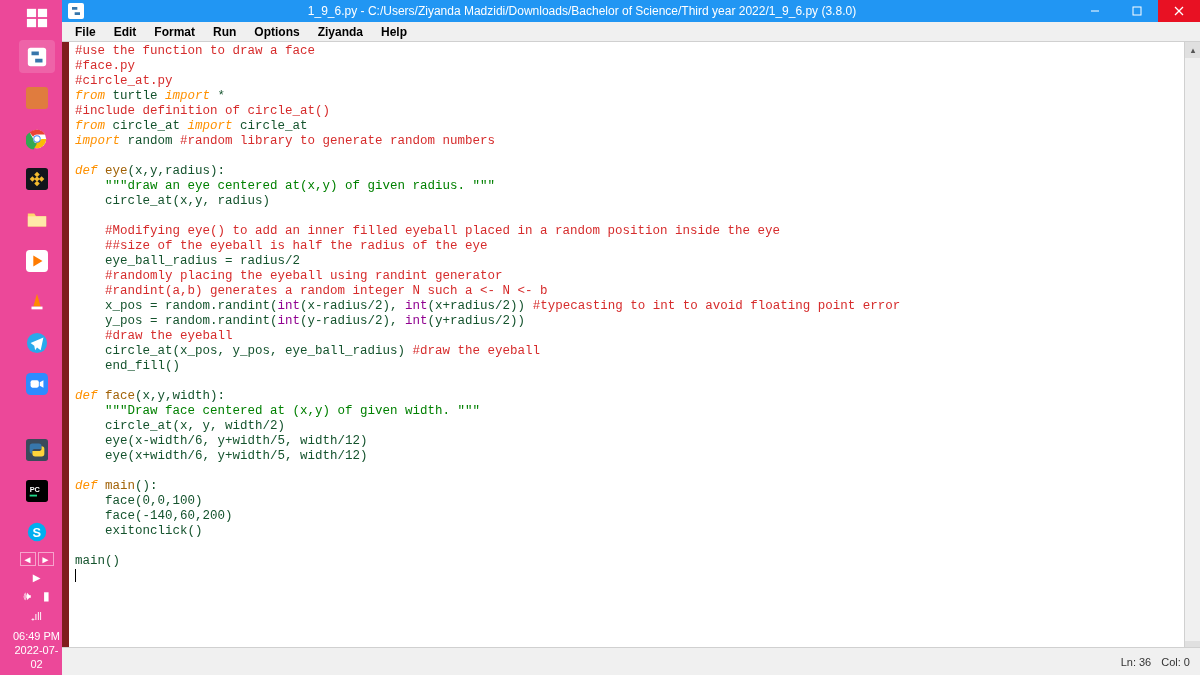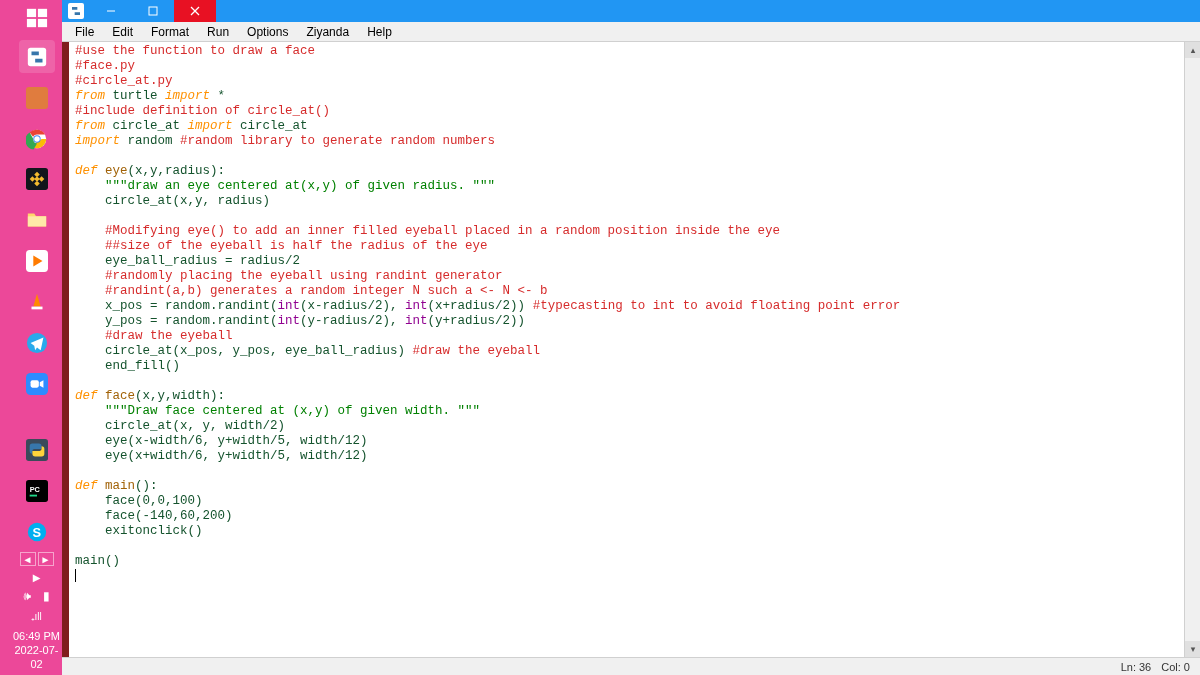--- a/index.html
+++ b/index.html
@@ -106,20 +106,21 @@
     background:#f0f0f0;
     border-bottom:1px solid #d0d0d0;
     display:flex;
     align-items:center;
     padding-left:4px;
     font-size:12px;
   }
   .menubar .menu-item {
     padding: 2px 9px;
     cursor:pointer;
+    font-weight:bold;
   }
   
   .editor-wrap {
     position:absolute;
     left:62px; top:42px; right:0; bottom:18px;
     background:#fff;
     display:flex;
   }
   .editor {
     flex:1;
@@ -151,21 +152,21 @@
   .c-comment { color:#d62c2c; }
   .c-kw { color:#ff9100;font-style:italic; }
   .c-def { color:#a16207; }
   .c-str { color:#008000; }
   .c-builtin { color:#900090; }
   .c-black { color:#14532d; }
   
   .statusbar {
     position:absolute;
     left:62px; bottom:0; right:0;
-    height:18px;
+    height:28px;
     background:#f0f0f0;
     border-top:1px solid #d0d0d0;
     display:flex;
     align-items:center;
     justify-content:flex-end;
     padding-right:10px;
     font-size:11px;
     color:#333;
   }
   .cursor-line {
@@ -291,20 +292,21 @@
   </div>
 </div>
 
 <div class="titlebar">
   <div class="app-ico">
     <svg width="16" height="16" viewBox="0 0 24 24">
         <rect width="24" height="24" rx="3" fill="#fff"></rect>
         <path d="M6 6h8v4h-8zM10 14h8v4h-8z" fill="#3776ab"></path>
       </svg>
   </div>
+  <div class="title-text">1_9_6.py - C:/Users/Ziyanda Madzidi/Downloads/Bachelor of Science/Third year 2022/1_9_6.py (3.8.0)</div>
   <div class="win-btns">
     <div class="win-btn">
         <svg width="10" height="10">
           <line x1="1" y1="5" x2="9" y2="5" stroke="#fff" stroke-width="1"></line>
         </svg>
       </div>
     <div class="win-btn">
         <svg width="10" height="10">
           <rect x="1" y="1" width="8" height="8" fill="none" stroke="#fff" stroke-width="1"></rect>
         </svg>

